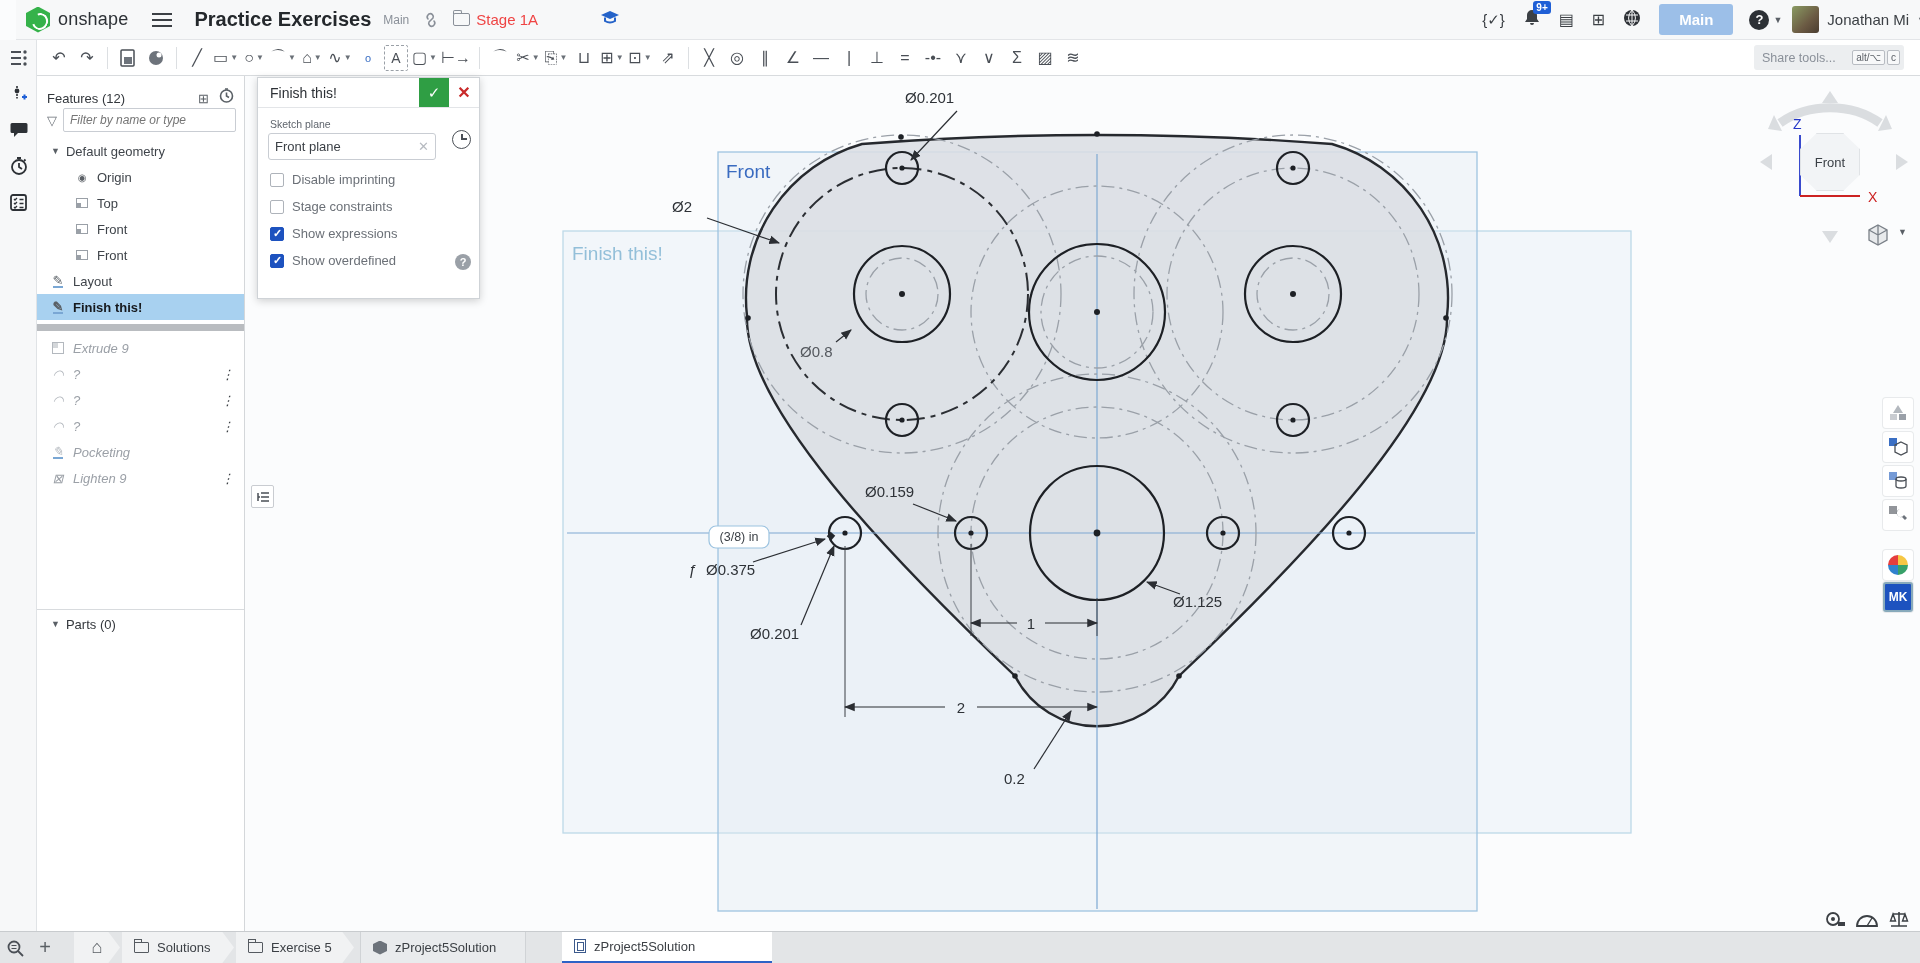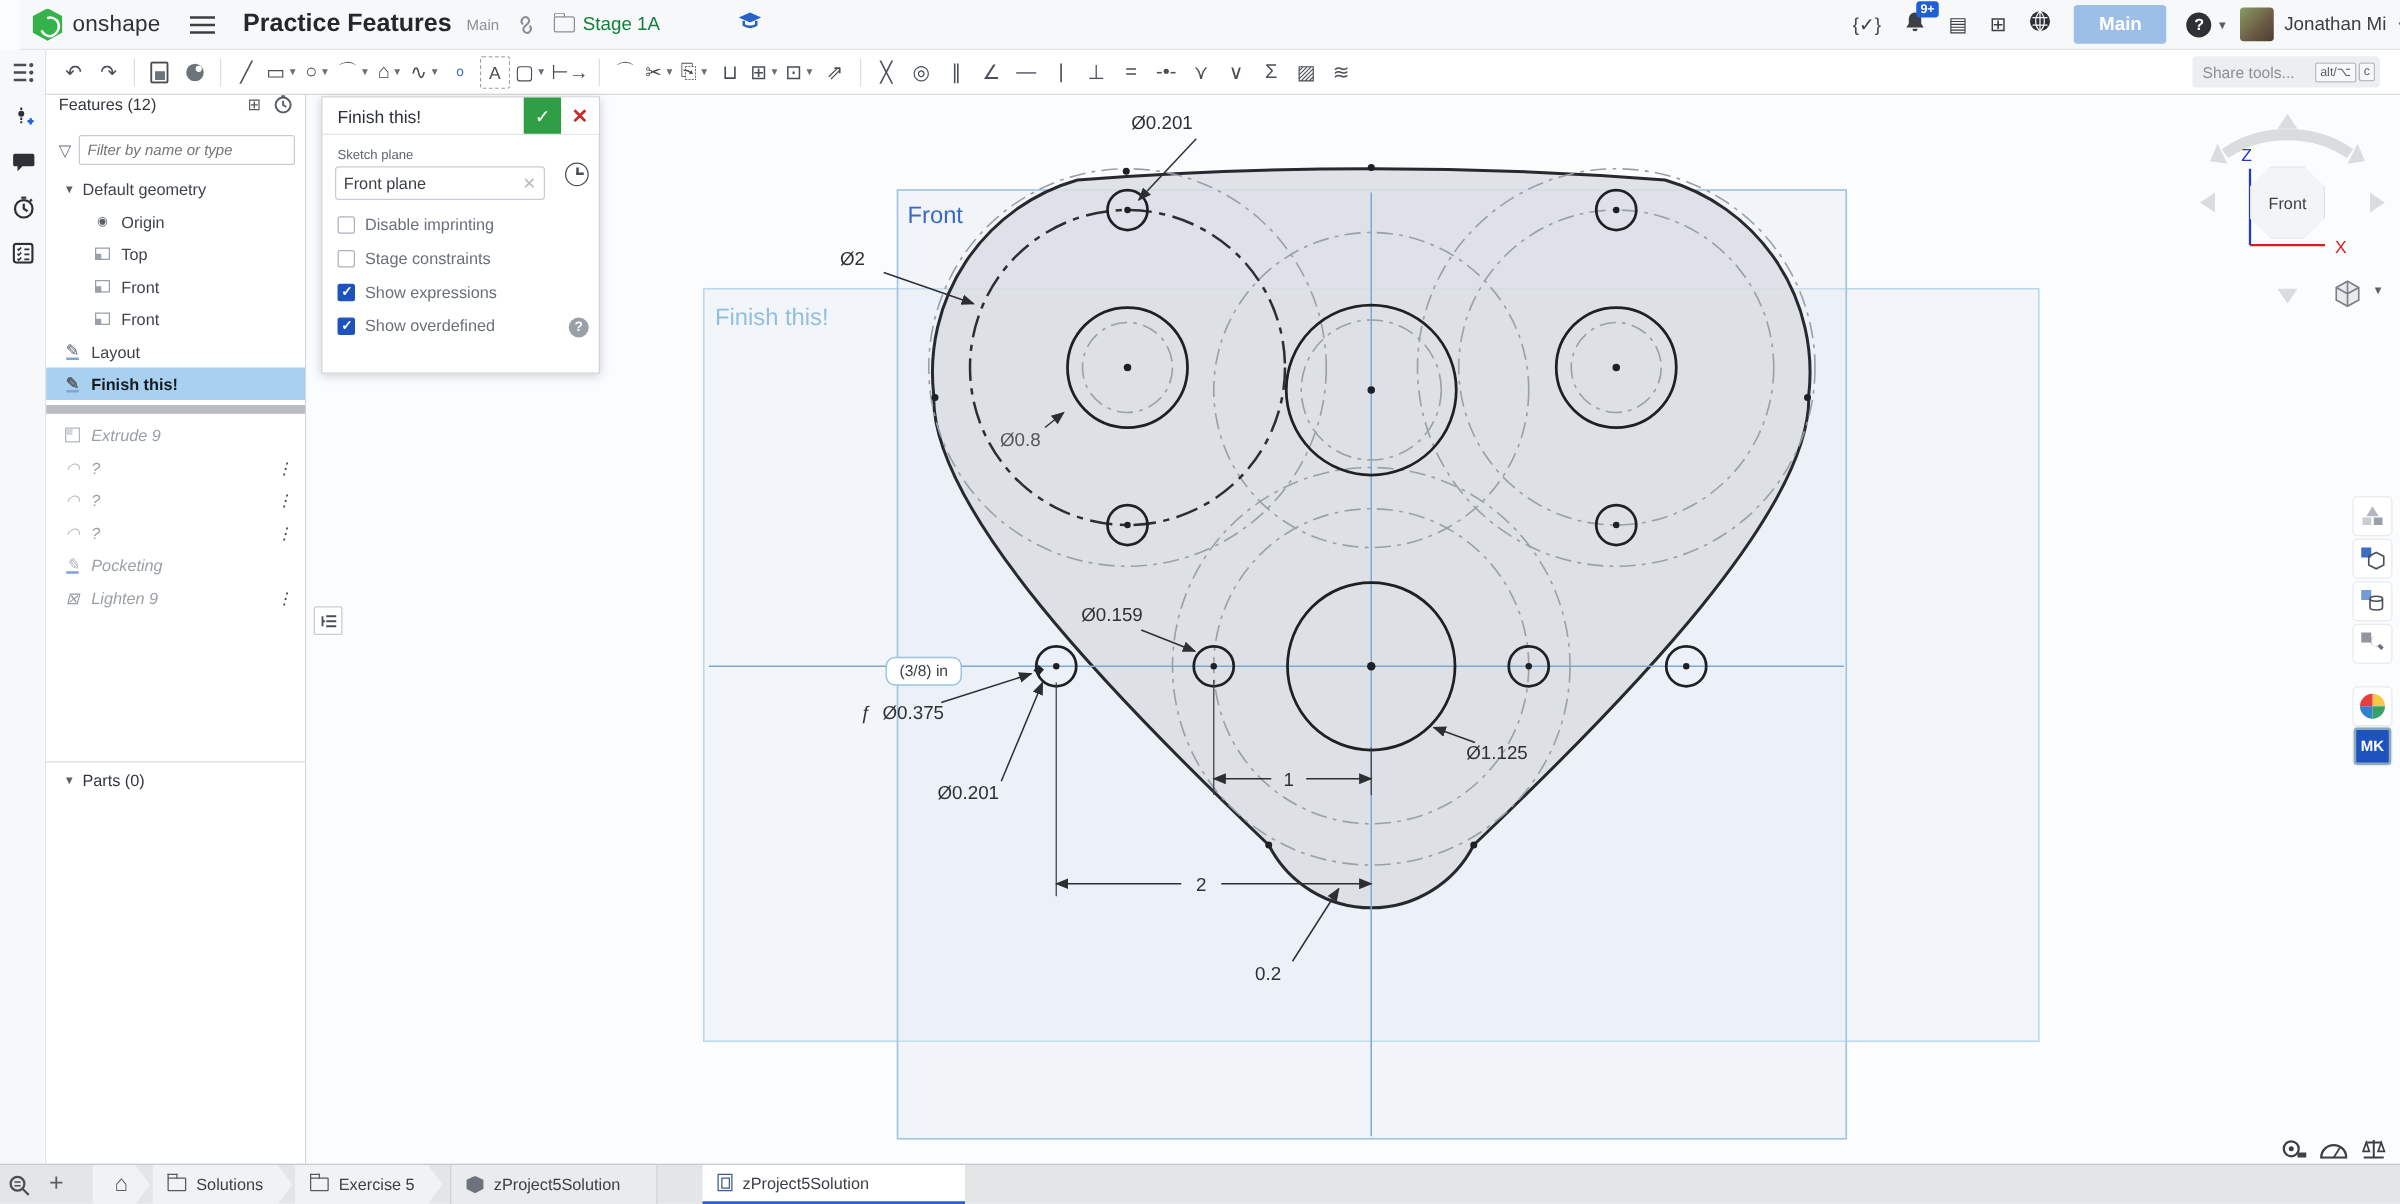--- a/index.html
+++ b/index.html
@@ -11,21 +11,21 @@
   .logo-hex { width:24px; height:26px; background:#35b24a; clip-path:polygon(50% 0,100% 25%,100% 75%,50% 100%,0 75%,0 25%); margin-left:10px; position:relative; }
   .logo-hex::after { content:""; position:absolute; left:6px; top:6px; width:12px; height:13px; border:2.5px solid #fff; border-radius:50%; border-left-color:transparent; transform:rotate(25deg); }
   .logo-text { font-size:18px; color:#2d3136; margin-left:8px; font-weight:500; letter-spacing:.2px; }
   .hamburger { width:20px; height:14px; margin-left:24px; border-top:2px solid #3c4045; border-bottom:2px solid #3c4045; position:relative; cursor:pointer; }
   .hamburger::after { content:""; position:absolute; left:0; top:4px; width:100%; height:2px; background:#3c4045; }
   .doc-title { font-size:20px; font-weight:700; color:#24282c; margin-left:22px; }
   .branch { font-size:12px; color:#8a9099; margin-left:12px; }
   .tb-ic { color:#6d737b; margin-left:14px; display:flex; align-items:center; }
   .folder-ic { width:17px; height:13px; border:1.5px solid #8a9099; border-radius:2px; position:relative; }
   .folder-ic::before { content:""; position:absolute; left:-1px; top:-4px; width:7px; height:3px; border:1.5px solid #8a9099; border-bottom:none; border-radius:2px 2px 0 0; }
-  .stage { font-size:15px; color:#15803d; margin-left:6px; }
+  .stage { font-size:15px; color:#ef4444; margin-left:6px; }
   .grad-cap { margin-left:62px; }
   .spacer { flex:1; }
   .right-ic { color:#3c4045; font-size:16px; margin-right:18px; position:relative; }
   .badge { position:absolute; top:-7px; right:-10px; background:#1f5fd6; color:#fff; font-size:10px; font-weight:700; border-radius:3px; padding:1px 3px; }
   .share-btn { background:#9cbfe8; color:#fff; font-size:15px; font-weight:600; border:none; border-radius:3px; padding:7px 20px; margin-right:16px; cursor:pointer; }
   .help-circle { width:20px; height:20px; border-radius:50%; background:#2d3136; color:#fff; font-size:13px; font-weight:700; display:flex; align-items:center; justify-content:center; }
   .caret { font-size:9px; color:#5a5f66; margin:0 10px 0 4px; }
   .avatar { width:27px; height:27px; border-radius:3px; background:linear-gradient(135deg,#8a9b63 0%,#6b5a43 60%,#4a3d30 100%); margin-right:8px; }
   .username { font-size:15px; color:#3c4045; margin-right:4px; }
 
@@ -38,21 +38,21 @@
   #search-tools { margin-left:auto; margin-right:16px; width:150px; height:25px; background:#eceef0; border-radius:3px; display:flex; align-items:center; padding:0 4px 0 8px; }
   #search-tools .st-text { font-size:12.5px; color:#8a9099; flex:1; }
   .kbd { font-size:10px; color:#5a5f66; background:#f7f8f9; border:1px solid #b8bcc2; border-radius:2px; padding:1px 3px; margin-left:2px; }
 
   
   #leftstrip { position:absolute; left:0; top:40px; width:37px; height:891px; background:#f7f8f9; border-right:1px solid #e0e3e6; }
   .strip-ic { width:37px; height:36px; display:flex; align-items:center; justify-content:center; color:#4a4f56; cursor:pointer; }
 
   
   #features { position:absolute; left:37px; top:76px; width:208px; height:855px; background:#fff; border-right:1px solid #d4d7da; font-size:13px; color:#3f444a; }
-  .feat-header { height:30px; display:flex; align-items:flex-start; padding:0 10px; }
+  .feat-header { height:30px; display:flex; align-items:flex-end; padding:0 10px; }
   .feat-title { font-size:13px; color:#33373c; flex:1; }
   .fh-ic { color:#5a6066; margin-left:10px; font-size:13px; cursor:pointer; }
   .filter-row { display:flex; align-items:center; padding:2px 8px 6px 10px; }
   .funnel { color:#6a7077; font-size:13px; margin-right:6px; cursor:pointer; }
   .filter-input { flex:1; height:24px; border:1px solid #c9cdd3; border-radius:2px; font-size:12px; font-style:italic; color:#9aa0a7; padding:0 6px; font-family:"Liberation Sans",sans-serif; }
   .trow { height:26px; display:flex; align-items:center; padding-left:14px; cursor:pointer; white-space:nowrap; }
   .trow .twisty { font-size:9px; color:#5a6066; margin-right:6px; }
   .trow.child { padding-left:38px; }
   .ticon { margin-right:8px; display:inline-flex; align-items:center; justify-content:center; width:14px; }
   .origin-ic { font-size:10px; color:#5b6066; }
@@ -123,21 +123,21 @@
   .drw-ic::after { content:""; position:absolute; left:2px; top:2px; width:5px; height:7px; border:1px solid #3c5a8c; }
   svg text { font-family:"Liberation Sans",sans-serif; }
 </style>
 </head>
 <body>
 
 <div id="topbar">
   <div class="logo-hex"></div>
   <div class="logo-text">onshape</div>
   <div class="hamburger"></div>
-  <div class="doc-title">Practice Features</div>
+  <div class="doc-title">Practice Exercises</div>
   <div class="branch">Main</div>
   <div class="tb-ic">
     <svg width="16" height="16" viewBox="0 0 16 16">
         <path d="M6 10 L10 6 M5 7 a3 3 0 0 1 0-4 l1-1 a3 3 0 0 1 4 4 M11 9 a3 3 0 0 1 0 4 l-1 1 a3 3 0 0 1-4-4" stroke="#8a9099" stroke-width="1.6" fill="none" stroke-linecap="round"></path>
       </svg>
   </div>
   <div class="tb-ic">
       <span class="folder-ic"></span>
     </div>
   <div class="stage">Stage 1A</div>

